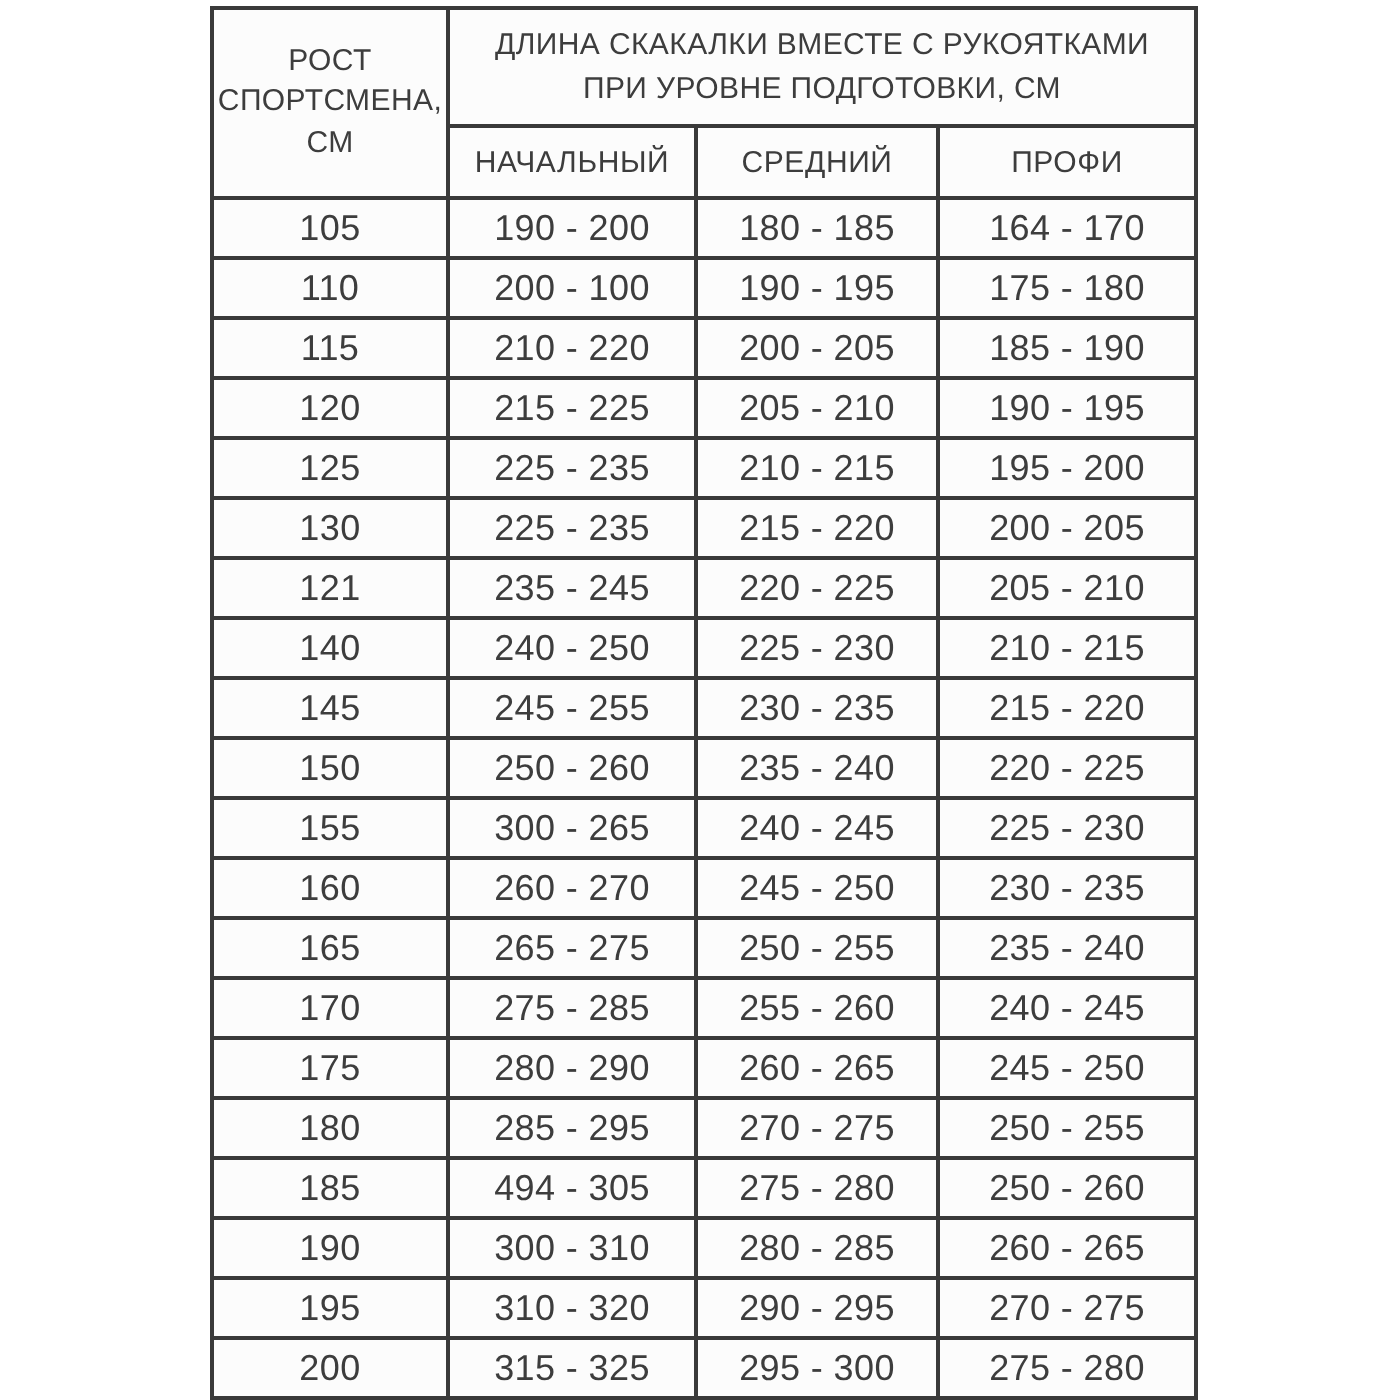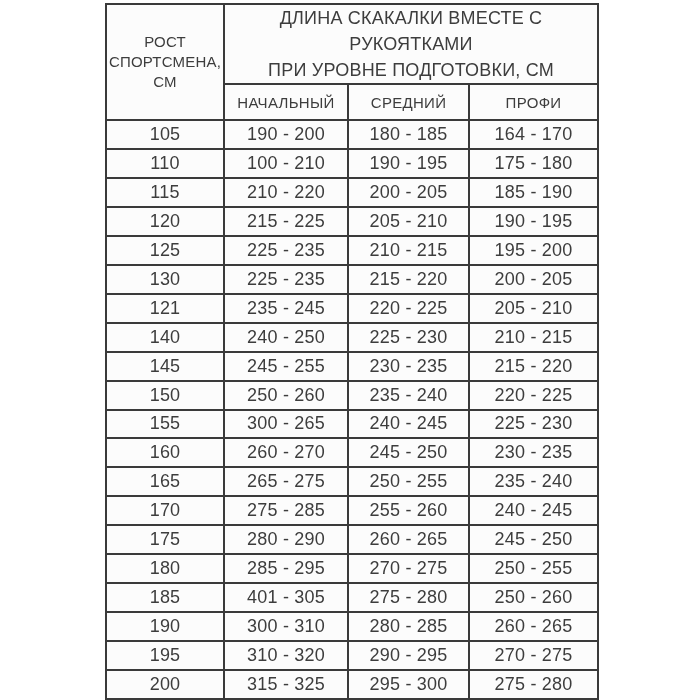--- a/index.html
+++ b/index.html
@@ -38,21 +38,21 @@
   tr.header-top { height: 59px; }
   tr.header-levels { height: 36px; }
   th.h-height {
     font-size: 15px;
     line-height: 1.35;
     letter-spacing: 0.2px;
     padding: 0 6px 10px 6px;
     margin-left: 36px;
   }
   th.h-length {
-    font-size: 18px;
+    font-size: 15px;
     line-height: 1.45;
     letter-spacing: 0.2px;
   }
   th.h-level {
     font-size: 15px;
     letter-spacing: 0.3px;
   }
   td.c {
     font-size: 18px;
     letter-spacing: 0.2px;
@@ -85,21 +85,21 @@
     </thead>
     <tbody>
       <tr>
         <td class="c">105</td>
         <td class="c">190 - 200</td>
         <td class="c">180 - 185</td>
         <td class="c">164 - 170</td>
       </tr>
       <tr>
         <td class="c">110</td>
-        <td class="c">100 - 210</td>
+        <td class="c">200 - 100</td>
         <td class="c">190 - 195</td>
         <td class="c">175 - 180</td>
       </tr>
       <tr>
         <td class="c">115</td>
         <td class="c">210 - 220</td>
         <td class="c">200 - 205</td>
         <td class="c">185 - 190</td>
       </tr>
       <tr>
@@ -175,21 +175,21 @@
         <td class="c">245 - 250</td>
       </tr>
       <tr>
         <td class="c">180</td>
         <td class="c">285 - 295</td>
         <td class="c">270 - 275</td>
         <td class="c">250 - 255</td>
       </tr>
       <tr>
         <td class="c">185</td>
-        <td class="c">401 - 305</td>
+        <td class="c">494 - 305</td>
         <td class="c">275 - 280</td>
         <td class="c">250 - 260</td>
       </tr>
       <tr>
         <td class="c">190</td>
         <td class="c">300 - 310</td>
         <td class="c">280 - 285</td>
         <td class="c">260 - 265</td>
       </tr>
       <tr>

